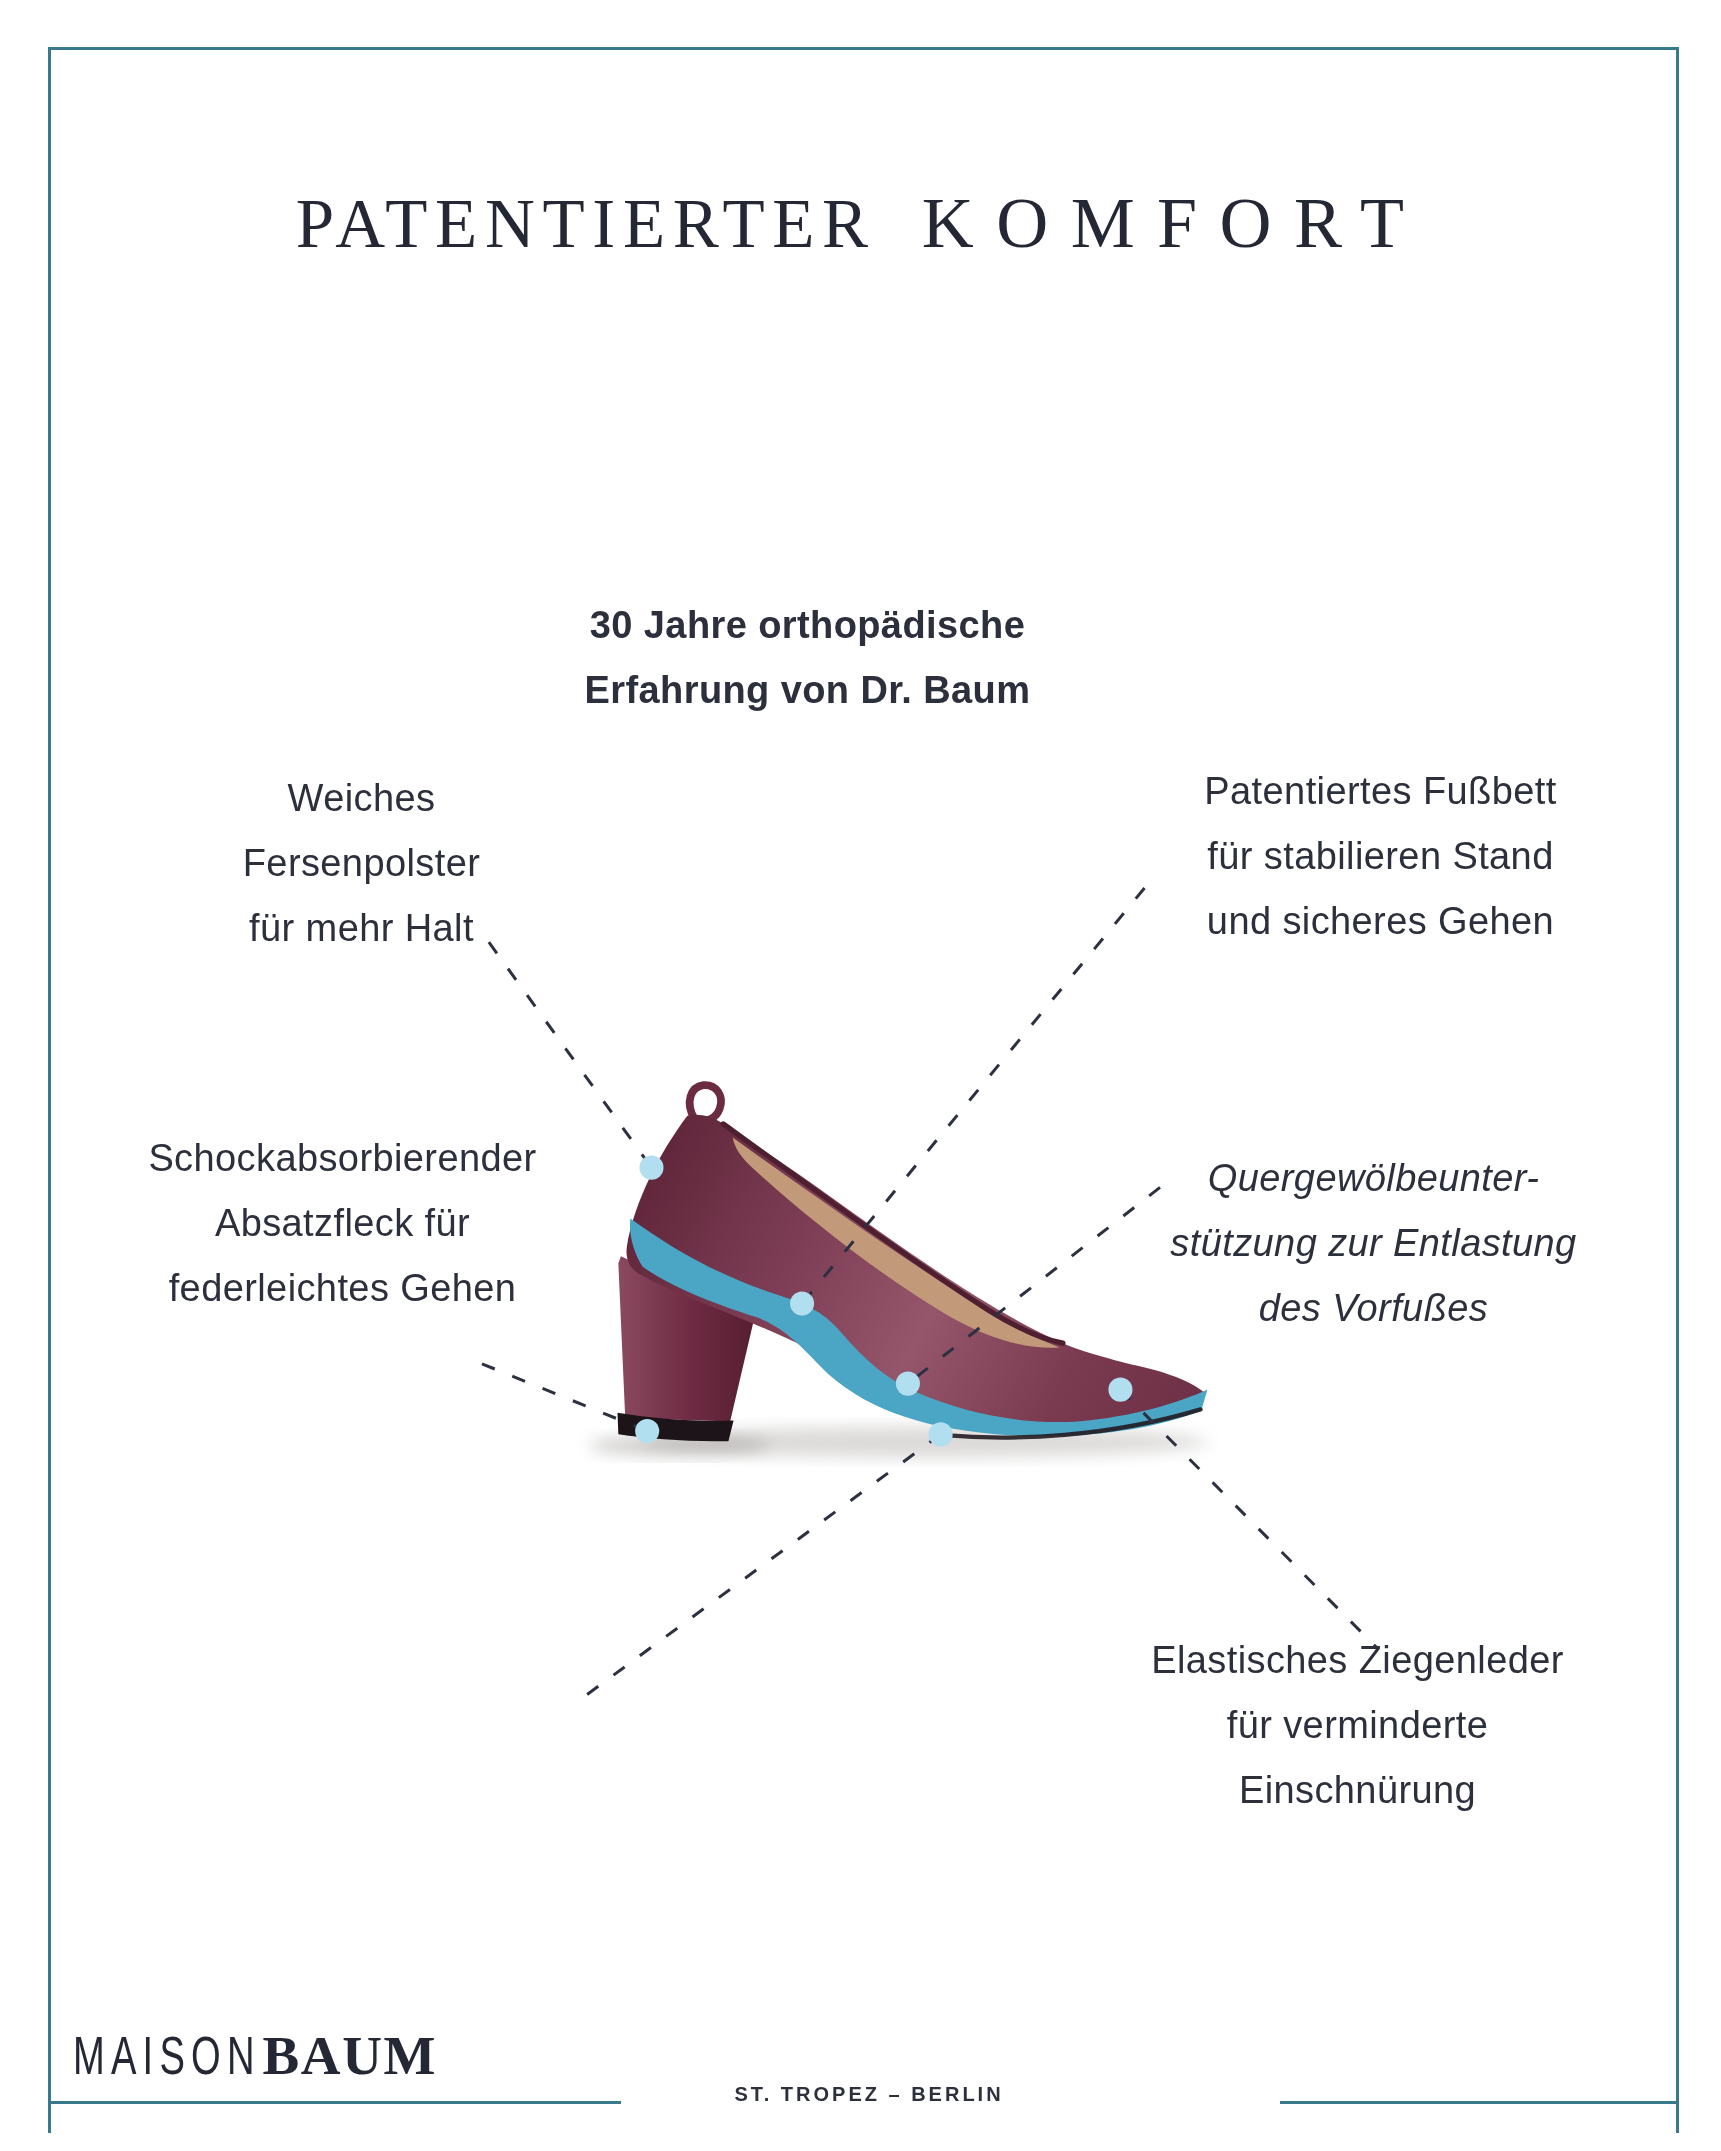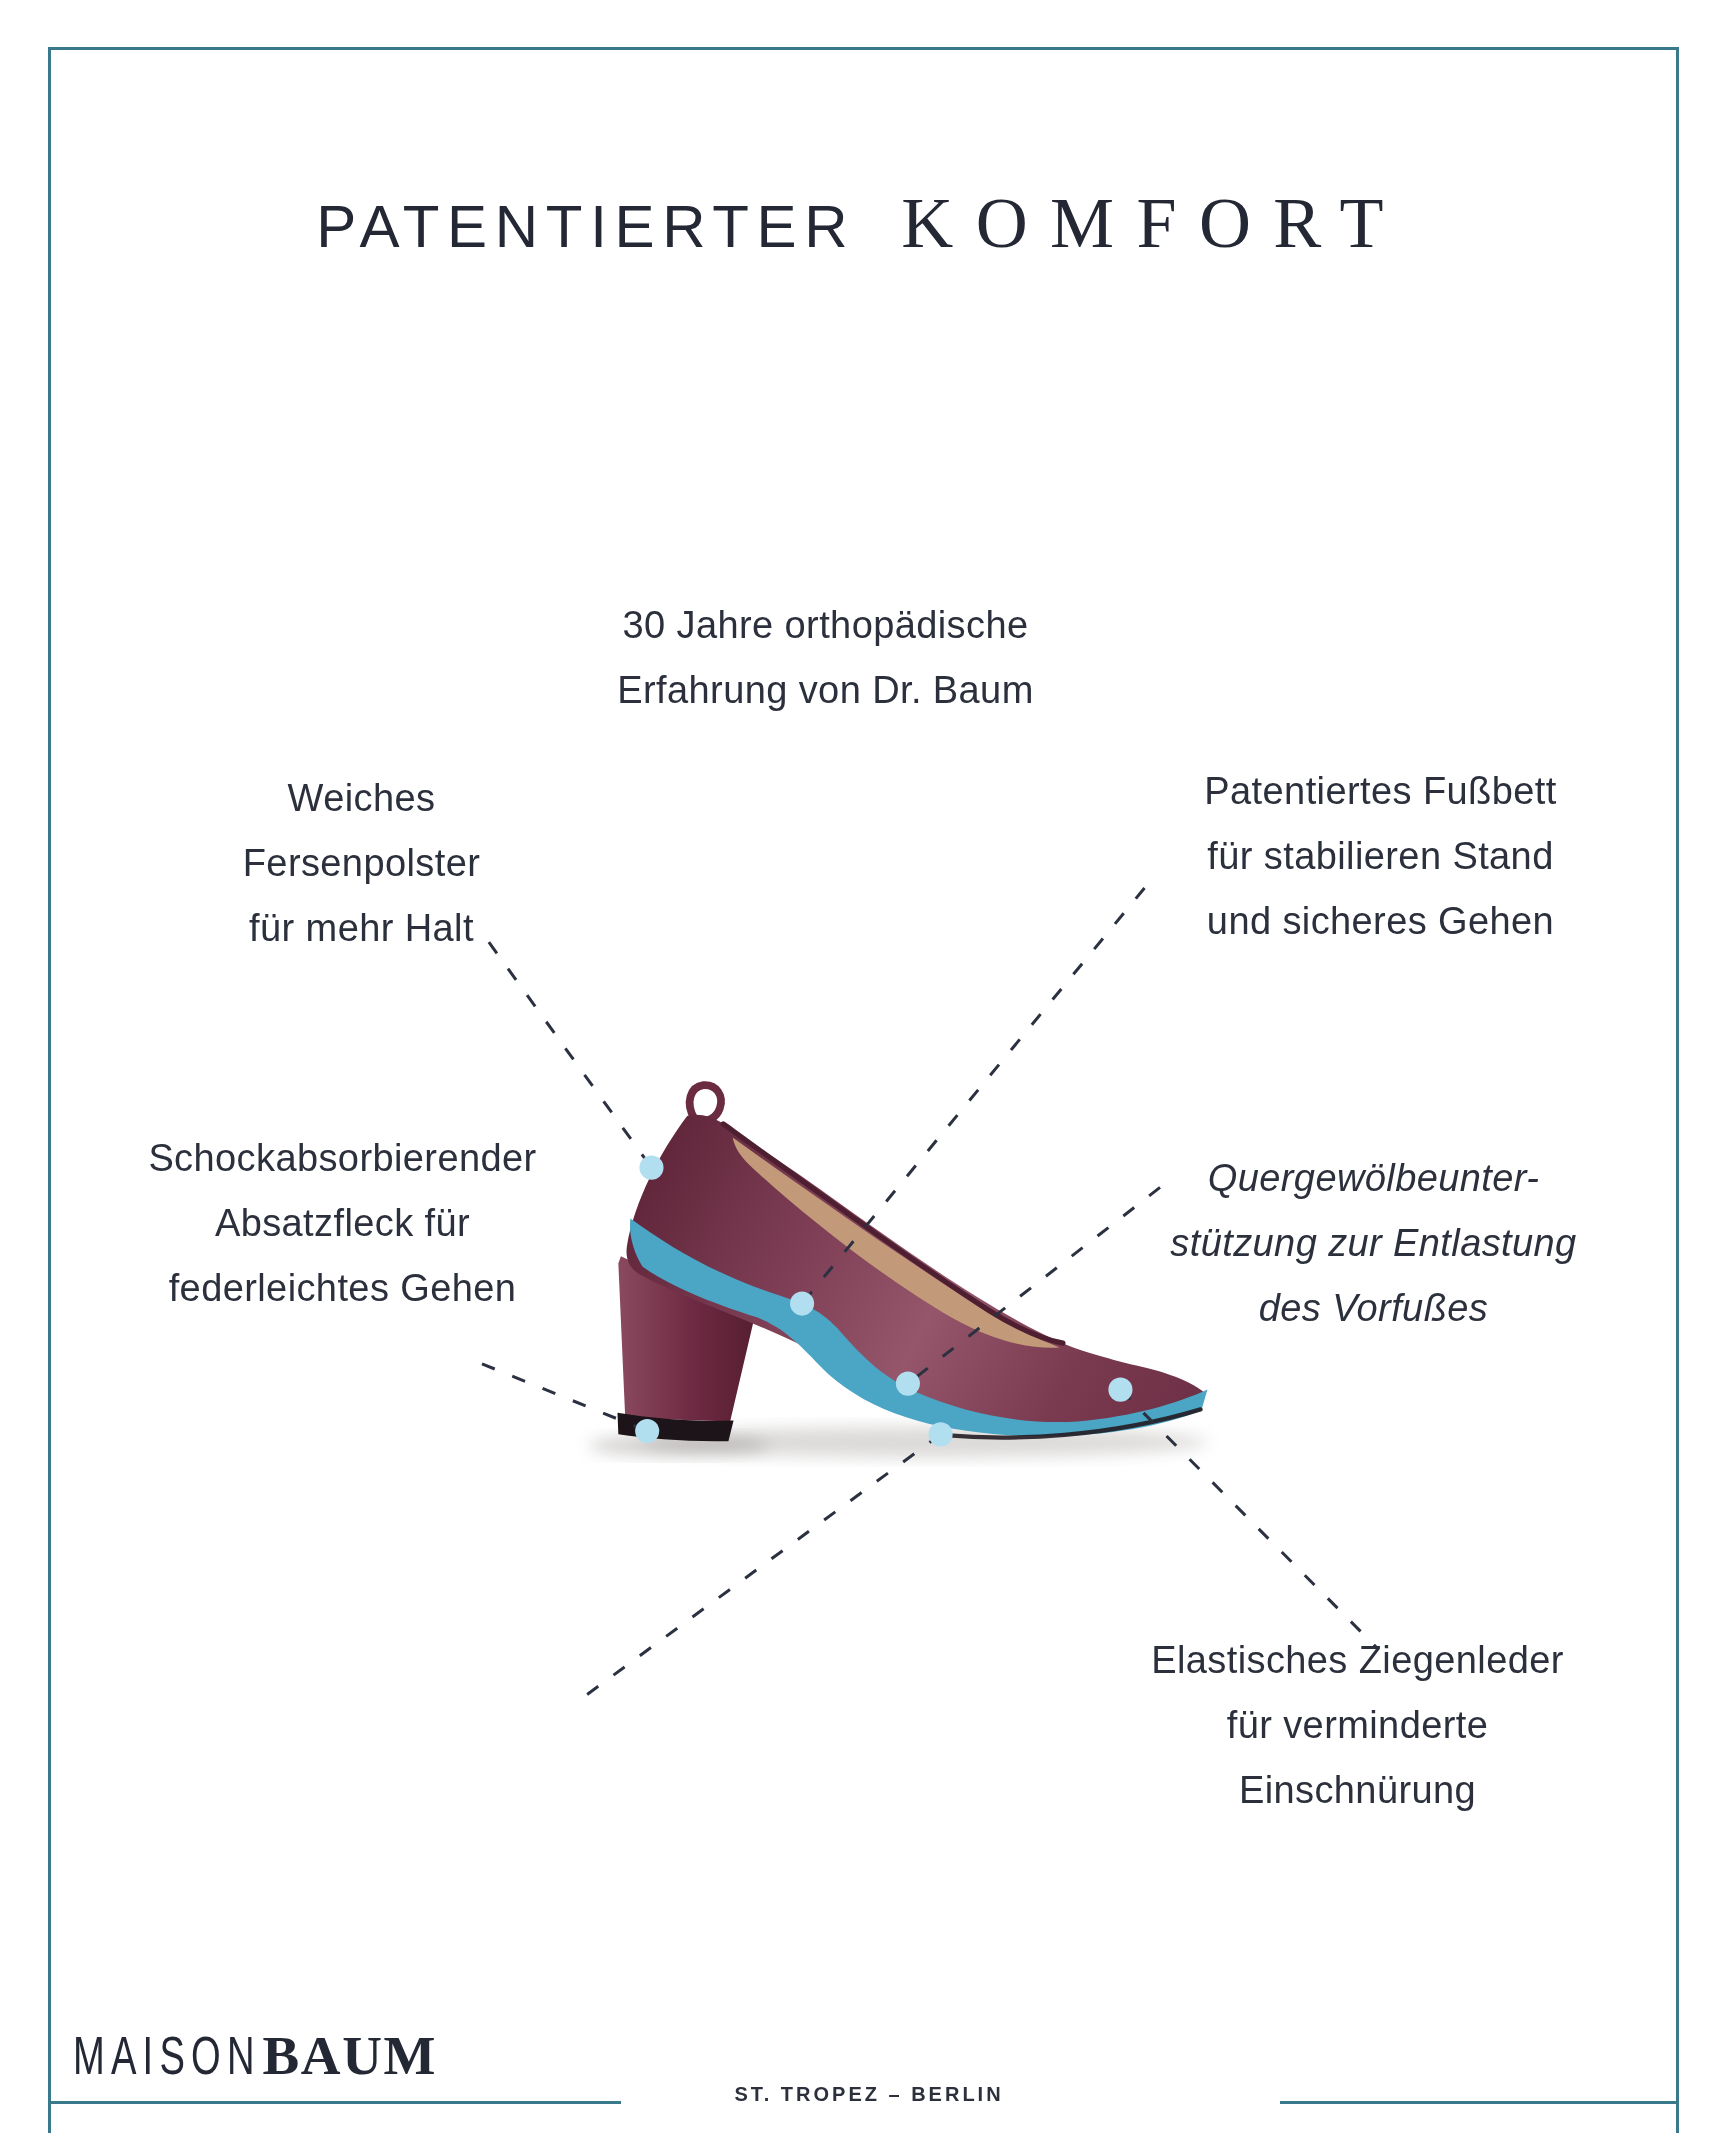--- a/index.html
+++ b/index.html
@@ -25,22 +25,22 @@
   
   .title {
     position: absolute;
     left: 0; right: 0;
     top: 182px;
     text-align: center;
     color: #232834;
     white-space: nowrap;
   }
   .title .t-sans {
-    font-family: Liberation Sans, sans-serif;
-    font-size: 60px;
+    font-family: Liberation Serif, serif;
+    font-size: 69px;
     font-weight: 400;
     letter-spacing: 7.7px;
   }
   .title .t-serif {
     font-family: "Liberation Serif", serif;
     font-size: 72px;
     font-weight: 400;
     letter-spacing: 22.4px;
     margin-left: 46px;
   }
@@ -48,21 +48,21 @@
   
   .note {
     position: absolute;
     width: 533px;
     text-align: center;
     font-size: 38px;
     line-height: 65px;
     color: #2b303c;
     letter-spacing: 0.4px;
   }
-  .note-statement   { left: 559px;  top: 593px;  }
+  .note-statement   { left: 541px;  top: 593px; font-weight: bold;  }
   .note-fersen      { left: 95px;  top: 766px;  }
   .note-fussbett    { left: 1114px; top: 759px;  }
   .note-quer        { left: 1107px; top: 1146px; font-style: italic; }
   .note-absatz      { left: 76px;   top: 1126px; }
   .note-laufsohle   { left: 280px;  top: 1697px; }
   .note-ziegenleder { left: 1091px; top: 1628px; }
 
   
   .shoe-svg {
     position: absolute;

